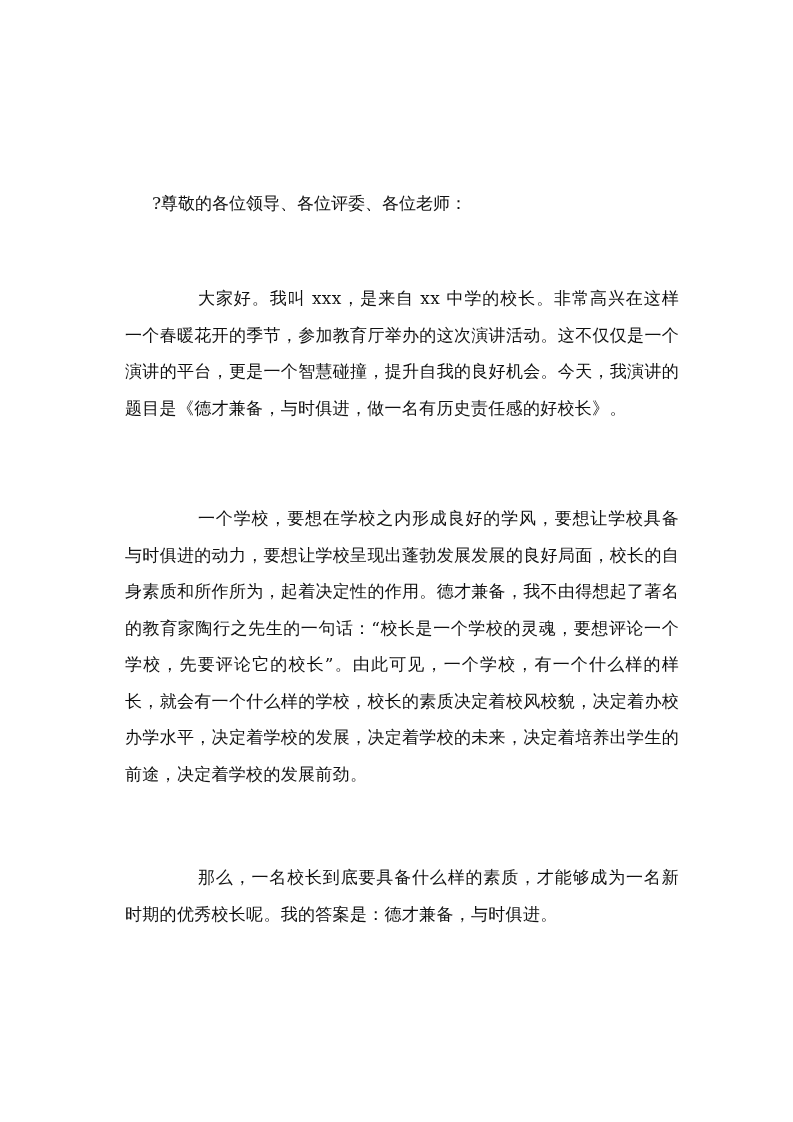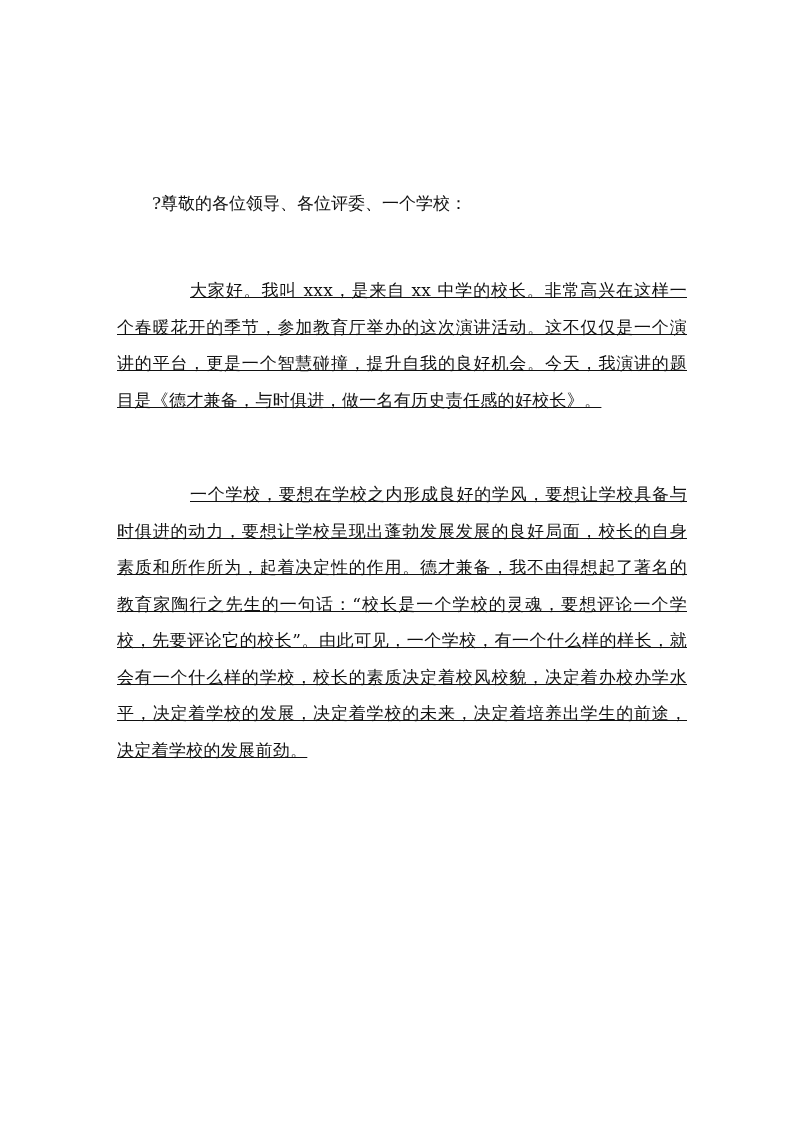--- a/index.html
+++ b/index.html
@@ -23,35 +23,35 @@
     }
     .salutation {
       margin: 0;
       padding-left: 35px;
       font-size: 17px;
       line-height: 36px;
       height: 36px;
       white-space: nowrap;
     }
     .para {
-      margin: 0;
+      margin: 8px;
       font-size: 17px;
       line-height: 36.5px;
       text-align: justify;
       text-indent: 73px;
       letter-spacing: 0.3px;
-      text-decoration: underline;
     }
     .gap-1 { height: 51px; }
     .gap-2 { height: 58px; }
     .gap-3 { height: 51px; }
   </style>
 </head>
 <body>
 
 <div class="page">
-  <p class="salutation">?尊敬的各位领导、各位评委、一个学校：</p>
+  <p class="salutation">?尊敬的各位领导、各位评委、各位老师：</p>
   <div class="gap-1"></div>
   <p class="para">大家好。我叫 xxx，是来自 xx 中学的校长。非常高兴在这样一个春暖花开的季节，参加教育厅举办的这次演讲活动。这不仅仅是一个演讲的平台，更是一个智慧碰撞，提升自我的良好机会。今天，我演讲的题目是《德才兼备，与时俱进，做一名有历史责任感的好校长》。</p>
   <div class="gap-2"></div>
   <p class="para">一个学校，要想在学校之内形成良好的学风，要想让学校具备与时俱进的动力，要想让学校呈现出蓬勃发展发展的良好局面，校长的自身素质和所作所为，起着决定性的作用。德才兼备，我不由得想起了著名的教育家陶行之先生的一句话：“校长是一个学校的灵魂，要想评论一个学校，先要评论它的校长”。由此可见，一个学校，有一个什么样的样长，就会有一个什么样的学校，校长的素质决定着校风校貌，决定着办校办学水平，决定着学校的发展，决定着学校的未来，决定着培养出学生的前途，决定着学校的发展前劲。</p>
   <div class="gap-3"></div>
+  <p class="para">那么，一名校长到底要具备什么样的素质，才能够成为一名新时期的优秀校长呢。我的答案是：德才兼备，与时俱进。</p>
 </div>
 
 </body></html>

